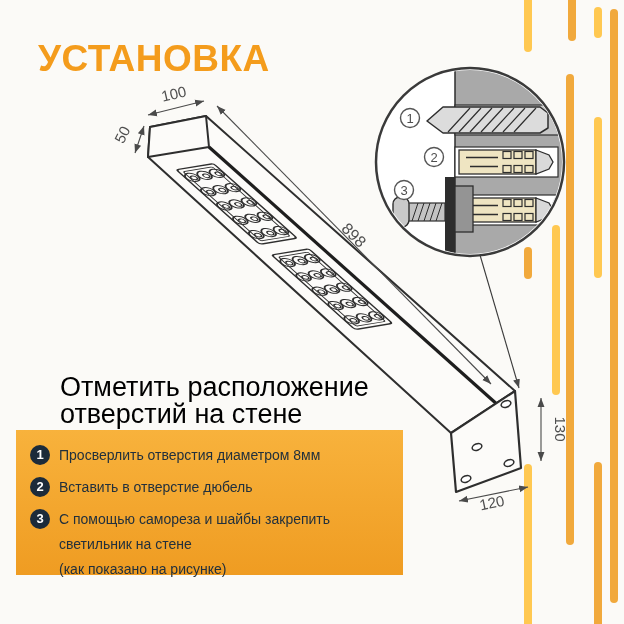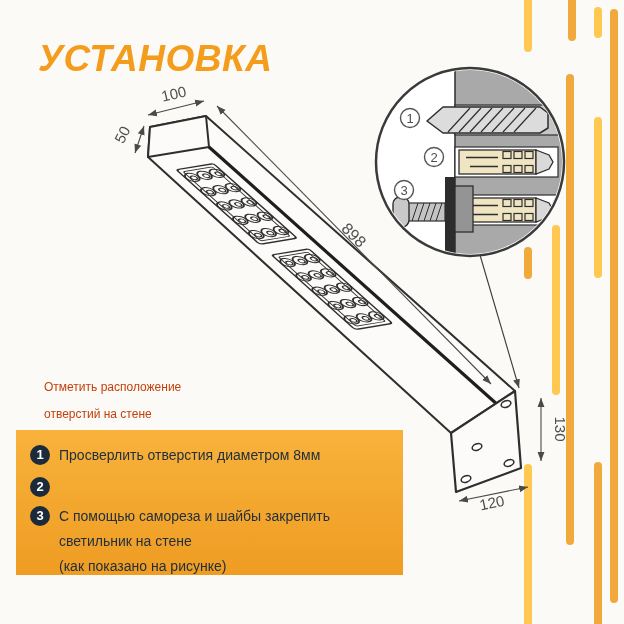--- a/index.html
+++ b/index.html
@@ -5,25 +5,24 @@
   html,body{margin:0;padding:0;background:#e9e7e4;}
   .stage{
     position:relative;width:624px;height:624px;margin:0 auto;
     background:#FBFAF7;overflow:hidden;
     font-family:"Liberation Sans",sans-serif;
   }
   .page-title{
     position:absolute;left:38px;top:38px;
     font-size:37px;font-weight:700;letter-spacing:.5px;
     color:#F49C1C;
-    font-style:italic;
   }
   .intro{
-    position:absolute;left:44px;top:374px;
-    font-size:12px;line-height:27px;color:#c2410c;
+    position:absolute;left:60px;top:374px;
+    font-size:27px;line-height:27px;color:#000000;
     white-space:pre-line;
   }
   .steps-box{
     position:absolute;left:16px;top:430px;width:387px;height:145px;
     background:linear-gradient(180deg,#F8B23C 0%,#EF9C22 100%);
     box-sizing:border-box;padding:13px 14px 10px 14px;
     display:flex;flex-direction:column;gap:7px;
   }
   .step{display:flex;gap:9px;align-items:flex-start;}
   .bullet{
@@ -235,20 +234,21 @@
   <div class="intro">Отметить расположение
 отверстий на стене</div>
 
   <div class="steps-box">
     <div class="step">
       <span class="bullet">1</span>
       <div class="step-text">Просверлить отверстия диаметром 8мм</div>
     </div>
     <div class="step">
       <span class="bullet">2</span>
+      <div class="step-text">Вставить в отверстие дюбель</div>
     </div>
     <div class="step">
       <span class="bullet">3</span>
       <div class="step-text">С помощью самореза и шайбы закрепить
 светильник на стене
 (как показано на рисунке)</div>
     </div>
   </div>
 
 </div>

